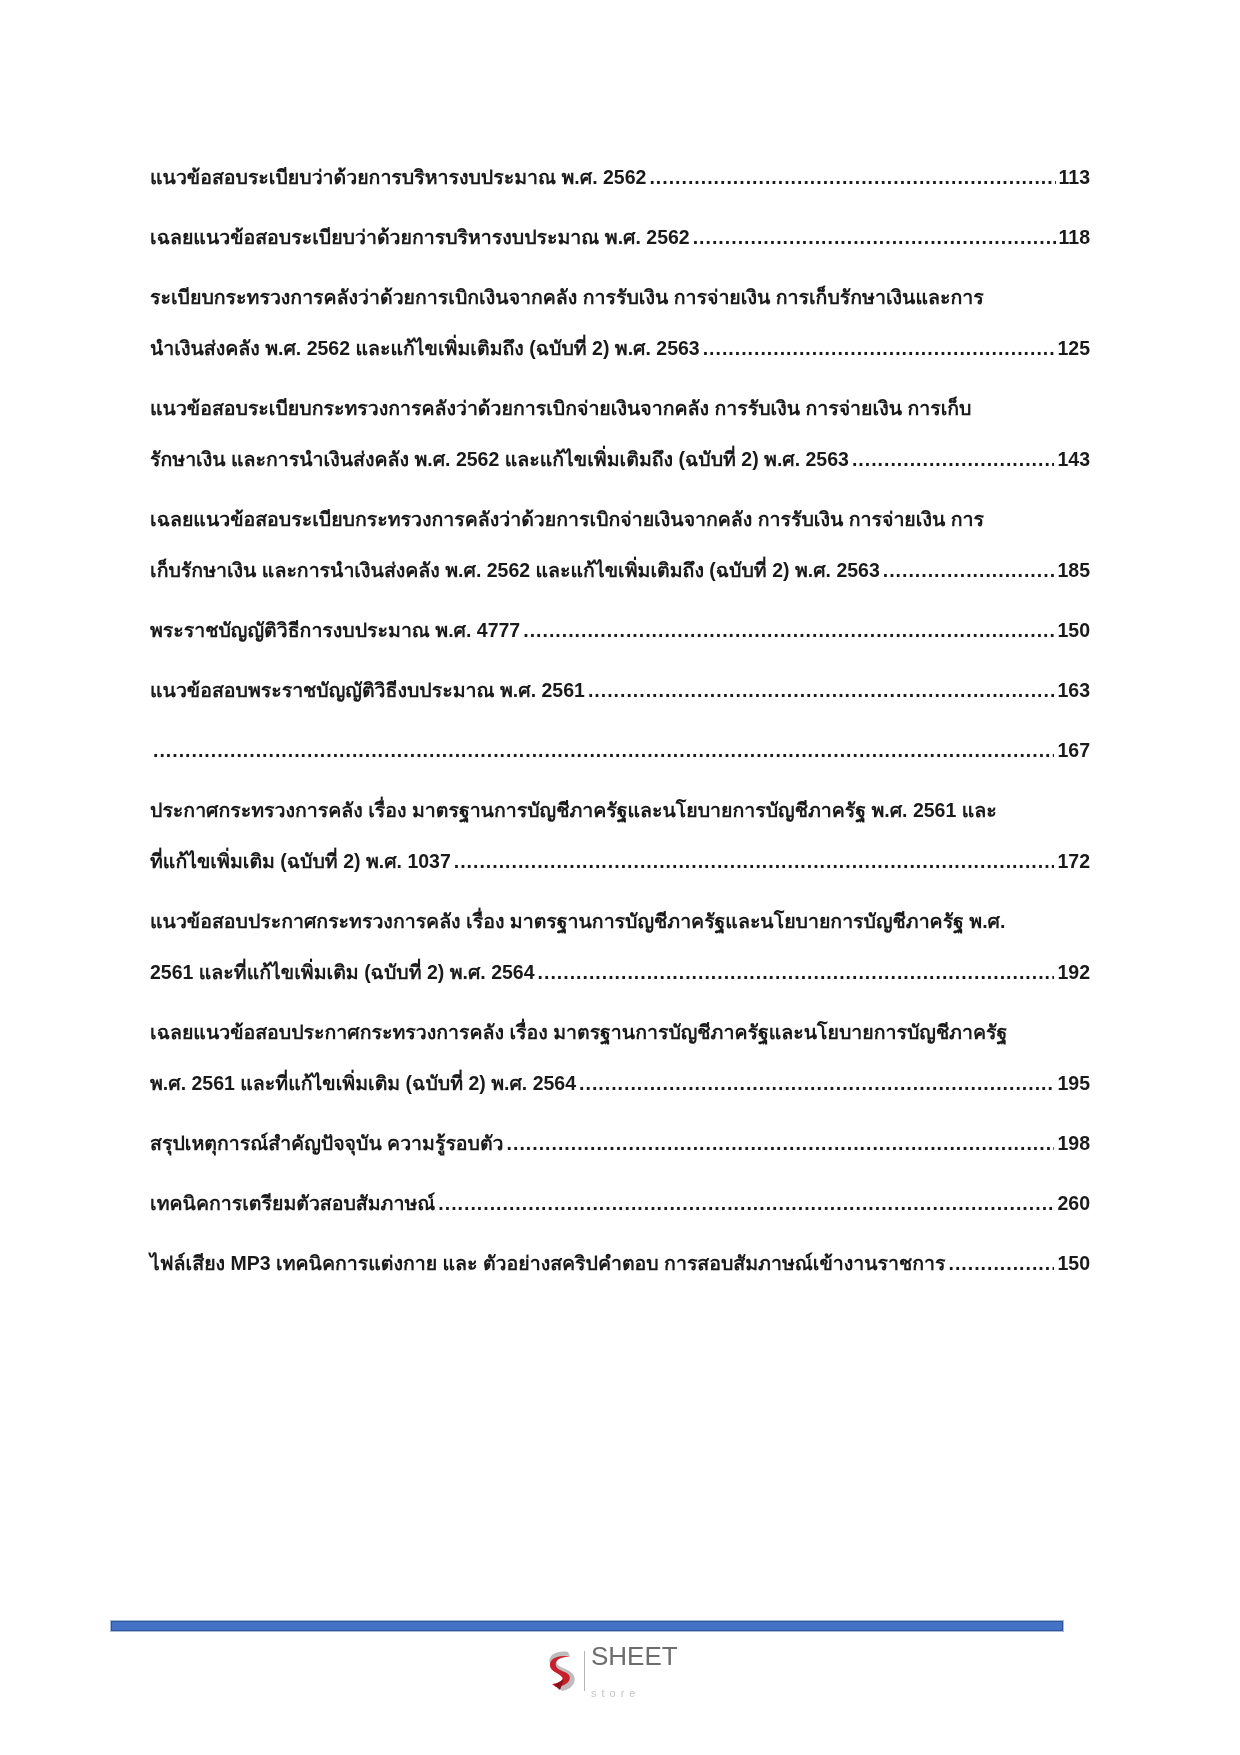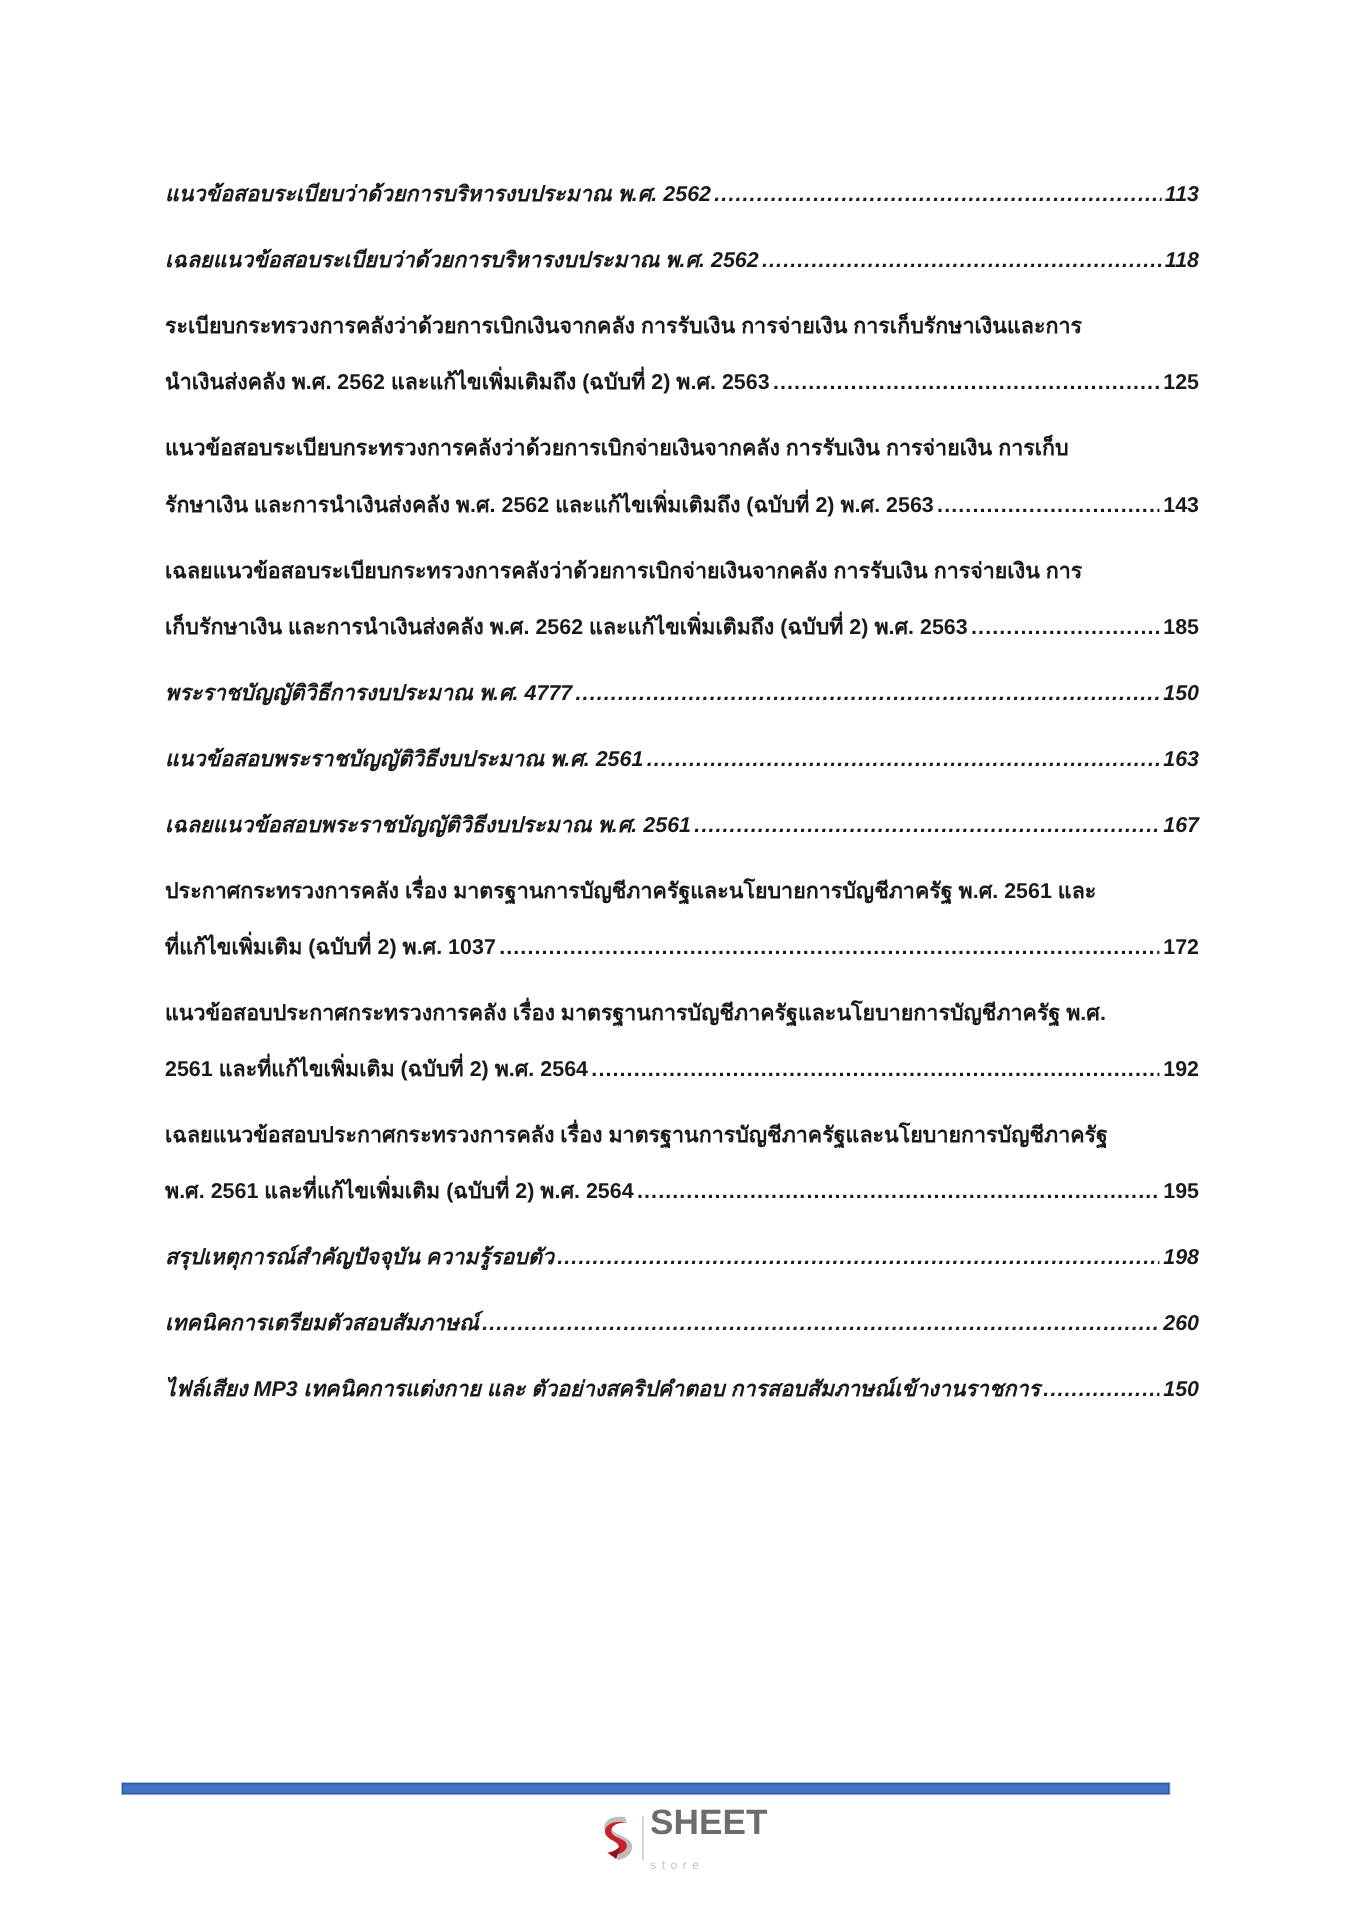--- a/index.html
+++ b/index.html
@@ -23,21 +23,20 @@
     }
     .toc-entry {
       font-weight: bold;
       font-size: 19.5px;
       line-height: 51px;
       margin-bottom: 9px;
       position: relative;
     }
     .toc-entry.single {
       height: 51px;
-      font-style: italic;
     }
     .line {
       display: block;
       white-space: nowrap;
       overflow: hidden;
     }
     .last-line {
       display: flex;
       align-items: baseline;
       white-space: nowrap;
@@ -88,22 +87,22 @@
       background: #b5b5b5;
       margin: 0 6px 0 4px;
     }
     .logo-text {
       display: flex;
       flex-direction: column;
       line-height: 1;
     }
     .logo-title {
       font-family: "Liberation Sans", sans-serif;
-      font-weight: bold;
-      font-size: 32px;
+      font-weight: normal;
+      font-size: 26px;
       color: #6d6d6d;
       letter-spacing: 0px;
       text-align: center;
     }
     .logo-sub {
       font-family: "Liberation Sans", sans-serif;
       font-size: 11px;
       color: #c4c4c4;
       letter-spacing: 5px;
       margin-top: 19px;
@@ -168,21 +167,20 @@
   <div class="toc-entry single">
     <div class="last-line">
       <span class="text">แนวข้อสอบพระราชบัญญัติวิธีงบประมาณ พ.ศ. 2561</span>
       <span class="leader"></span>
       <span class="page">163</span>
     </div>
   </div>
 
   <div class="toc-entry single">
     <div class="last-line">
-      <span class="text">เฉลยแนวข้อสอบพระราชบัญญัติวิธีงบประมาณ พ.ศ. 2561</span>
       <span class="leader"></span>
       <span class="page">167</span>
     </div>
   </div>
 
   <div class="toc-entry">
     <span class="line">ประกาศกระทรวงการคลัง เรื่อง มาตรฐานการบัญชีภาครัฐและนโยบายการบัญชีภาครัฐ พ.ศ. 2561 และ</span>
     <div class="last-line">
       <span class="text">ที่แก้ไขเพิ่มเติม (ฉบับที่ 2) พ.ศ. 1037</span>
       <span class="leader"></span>

